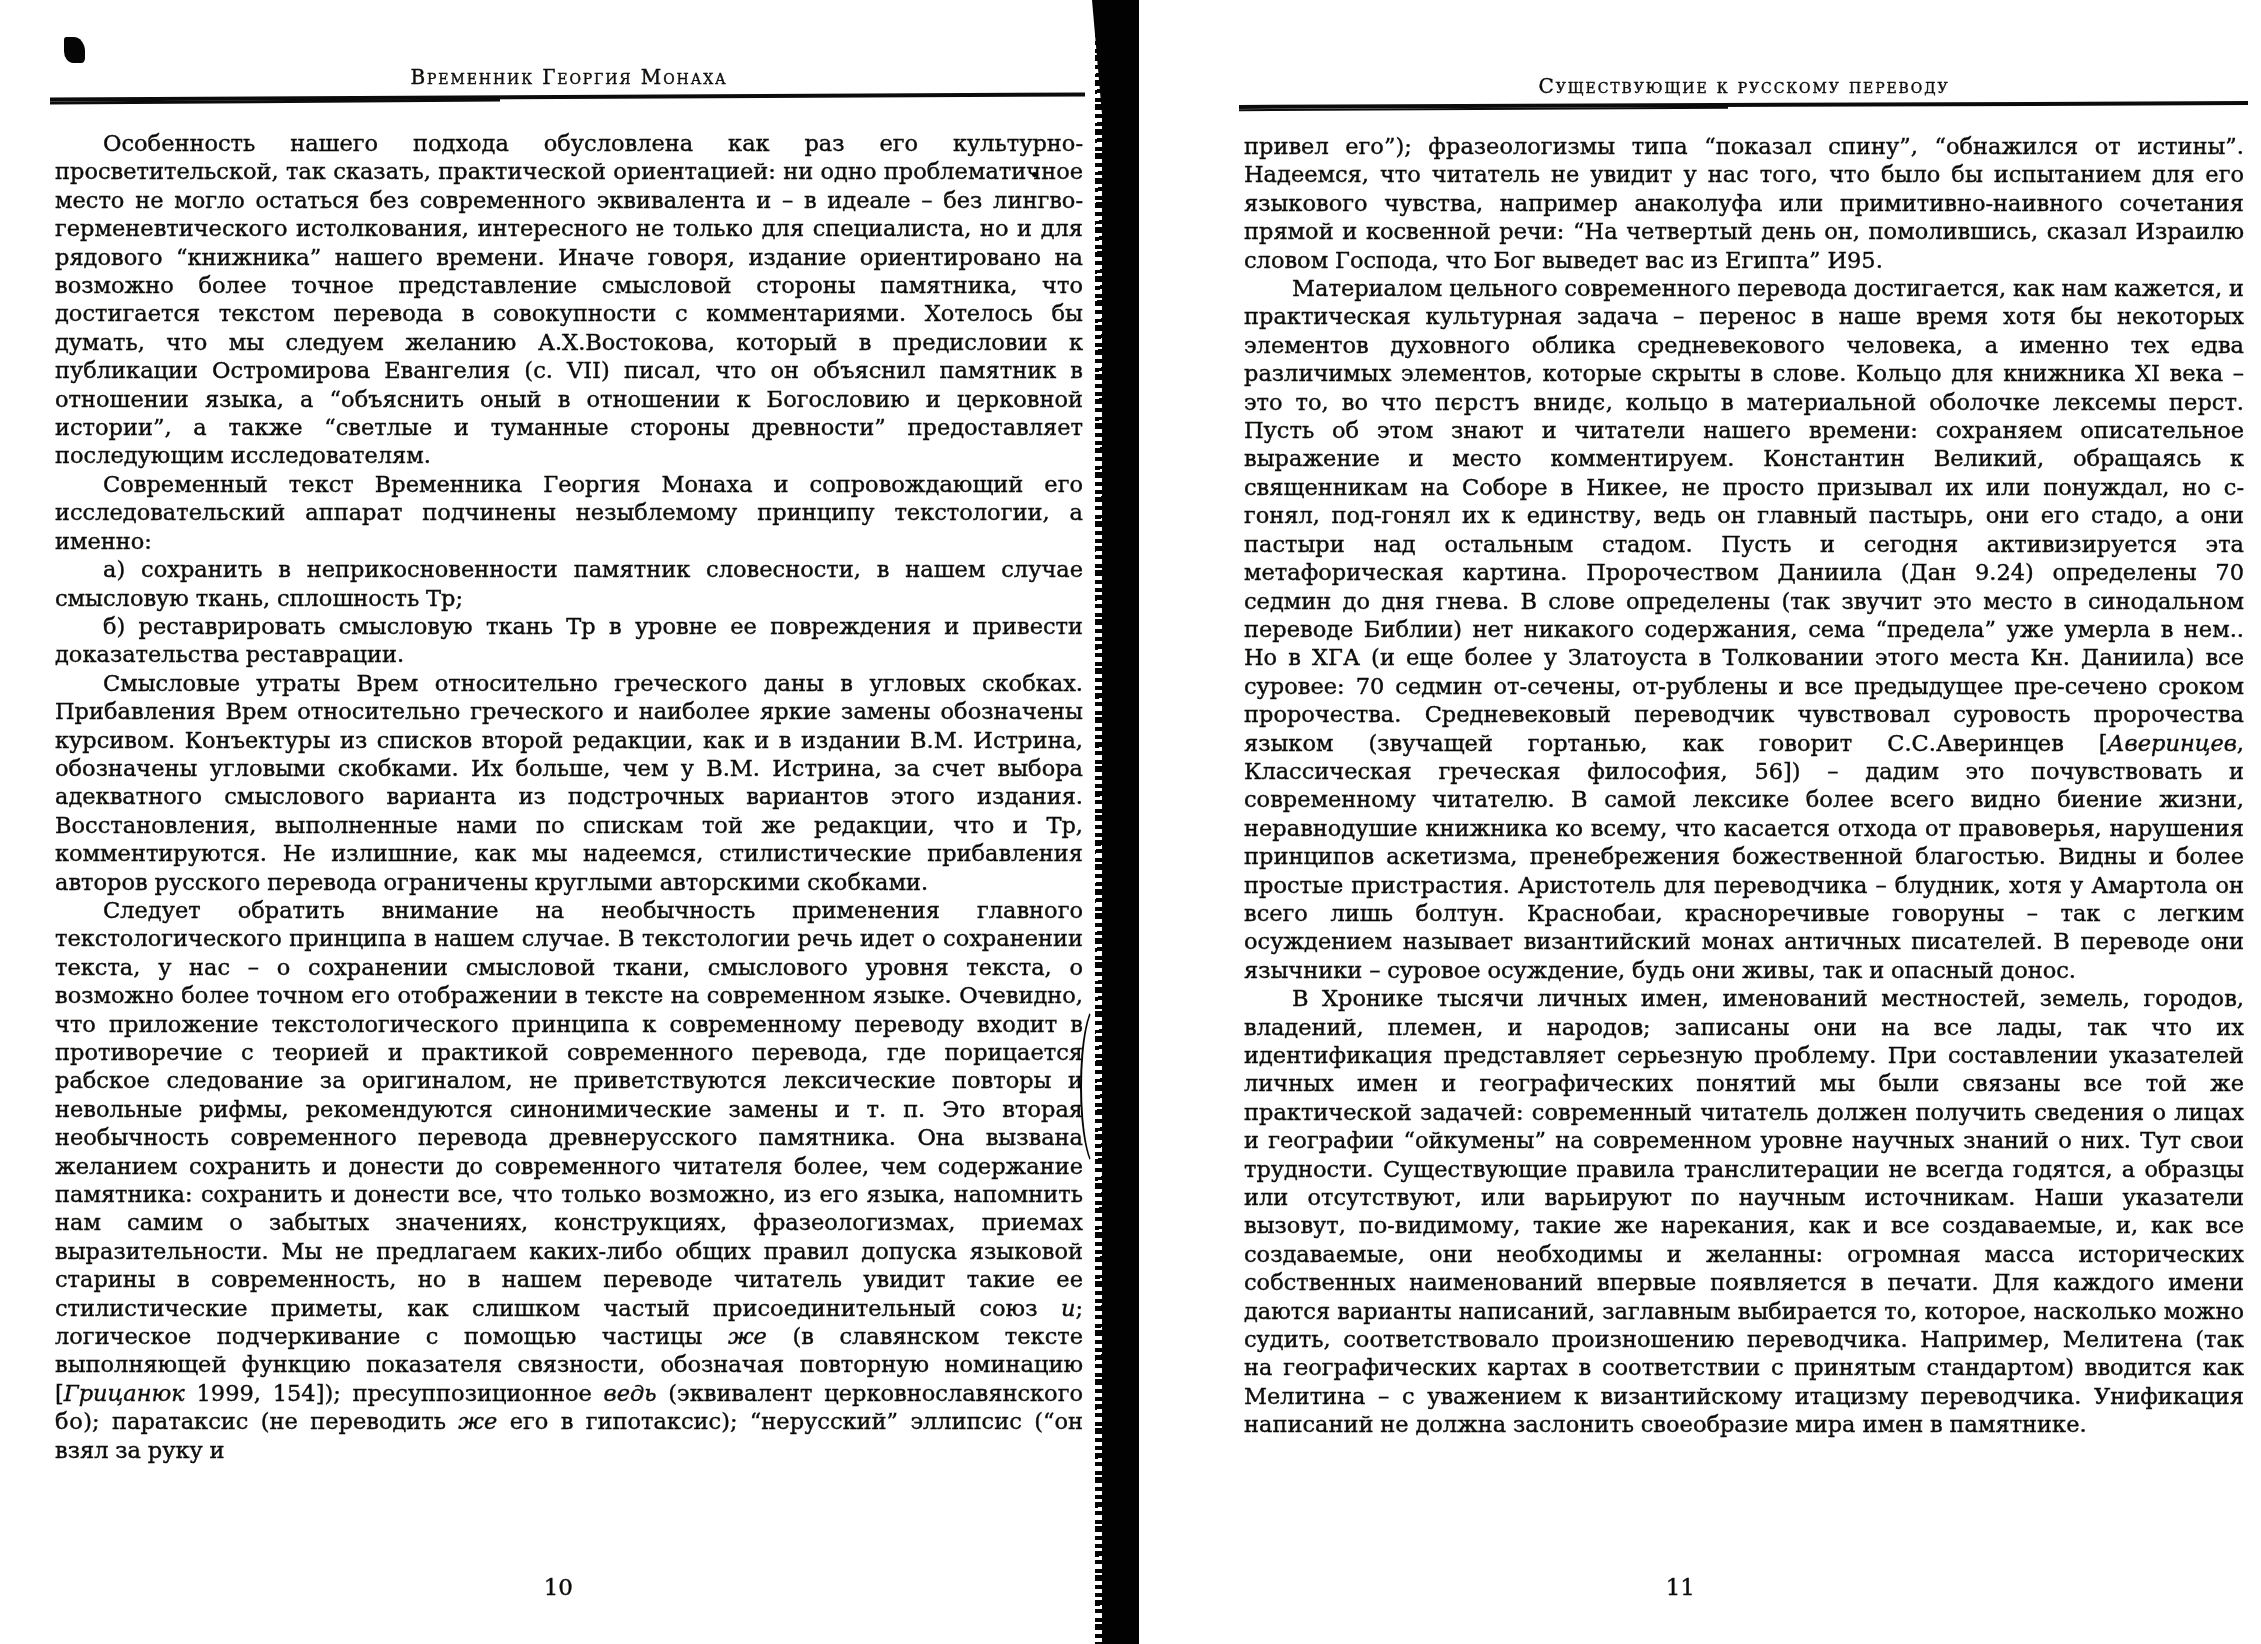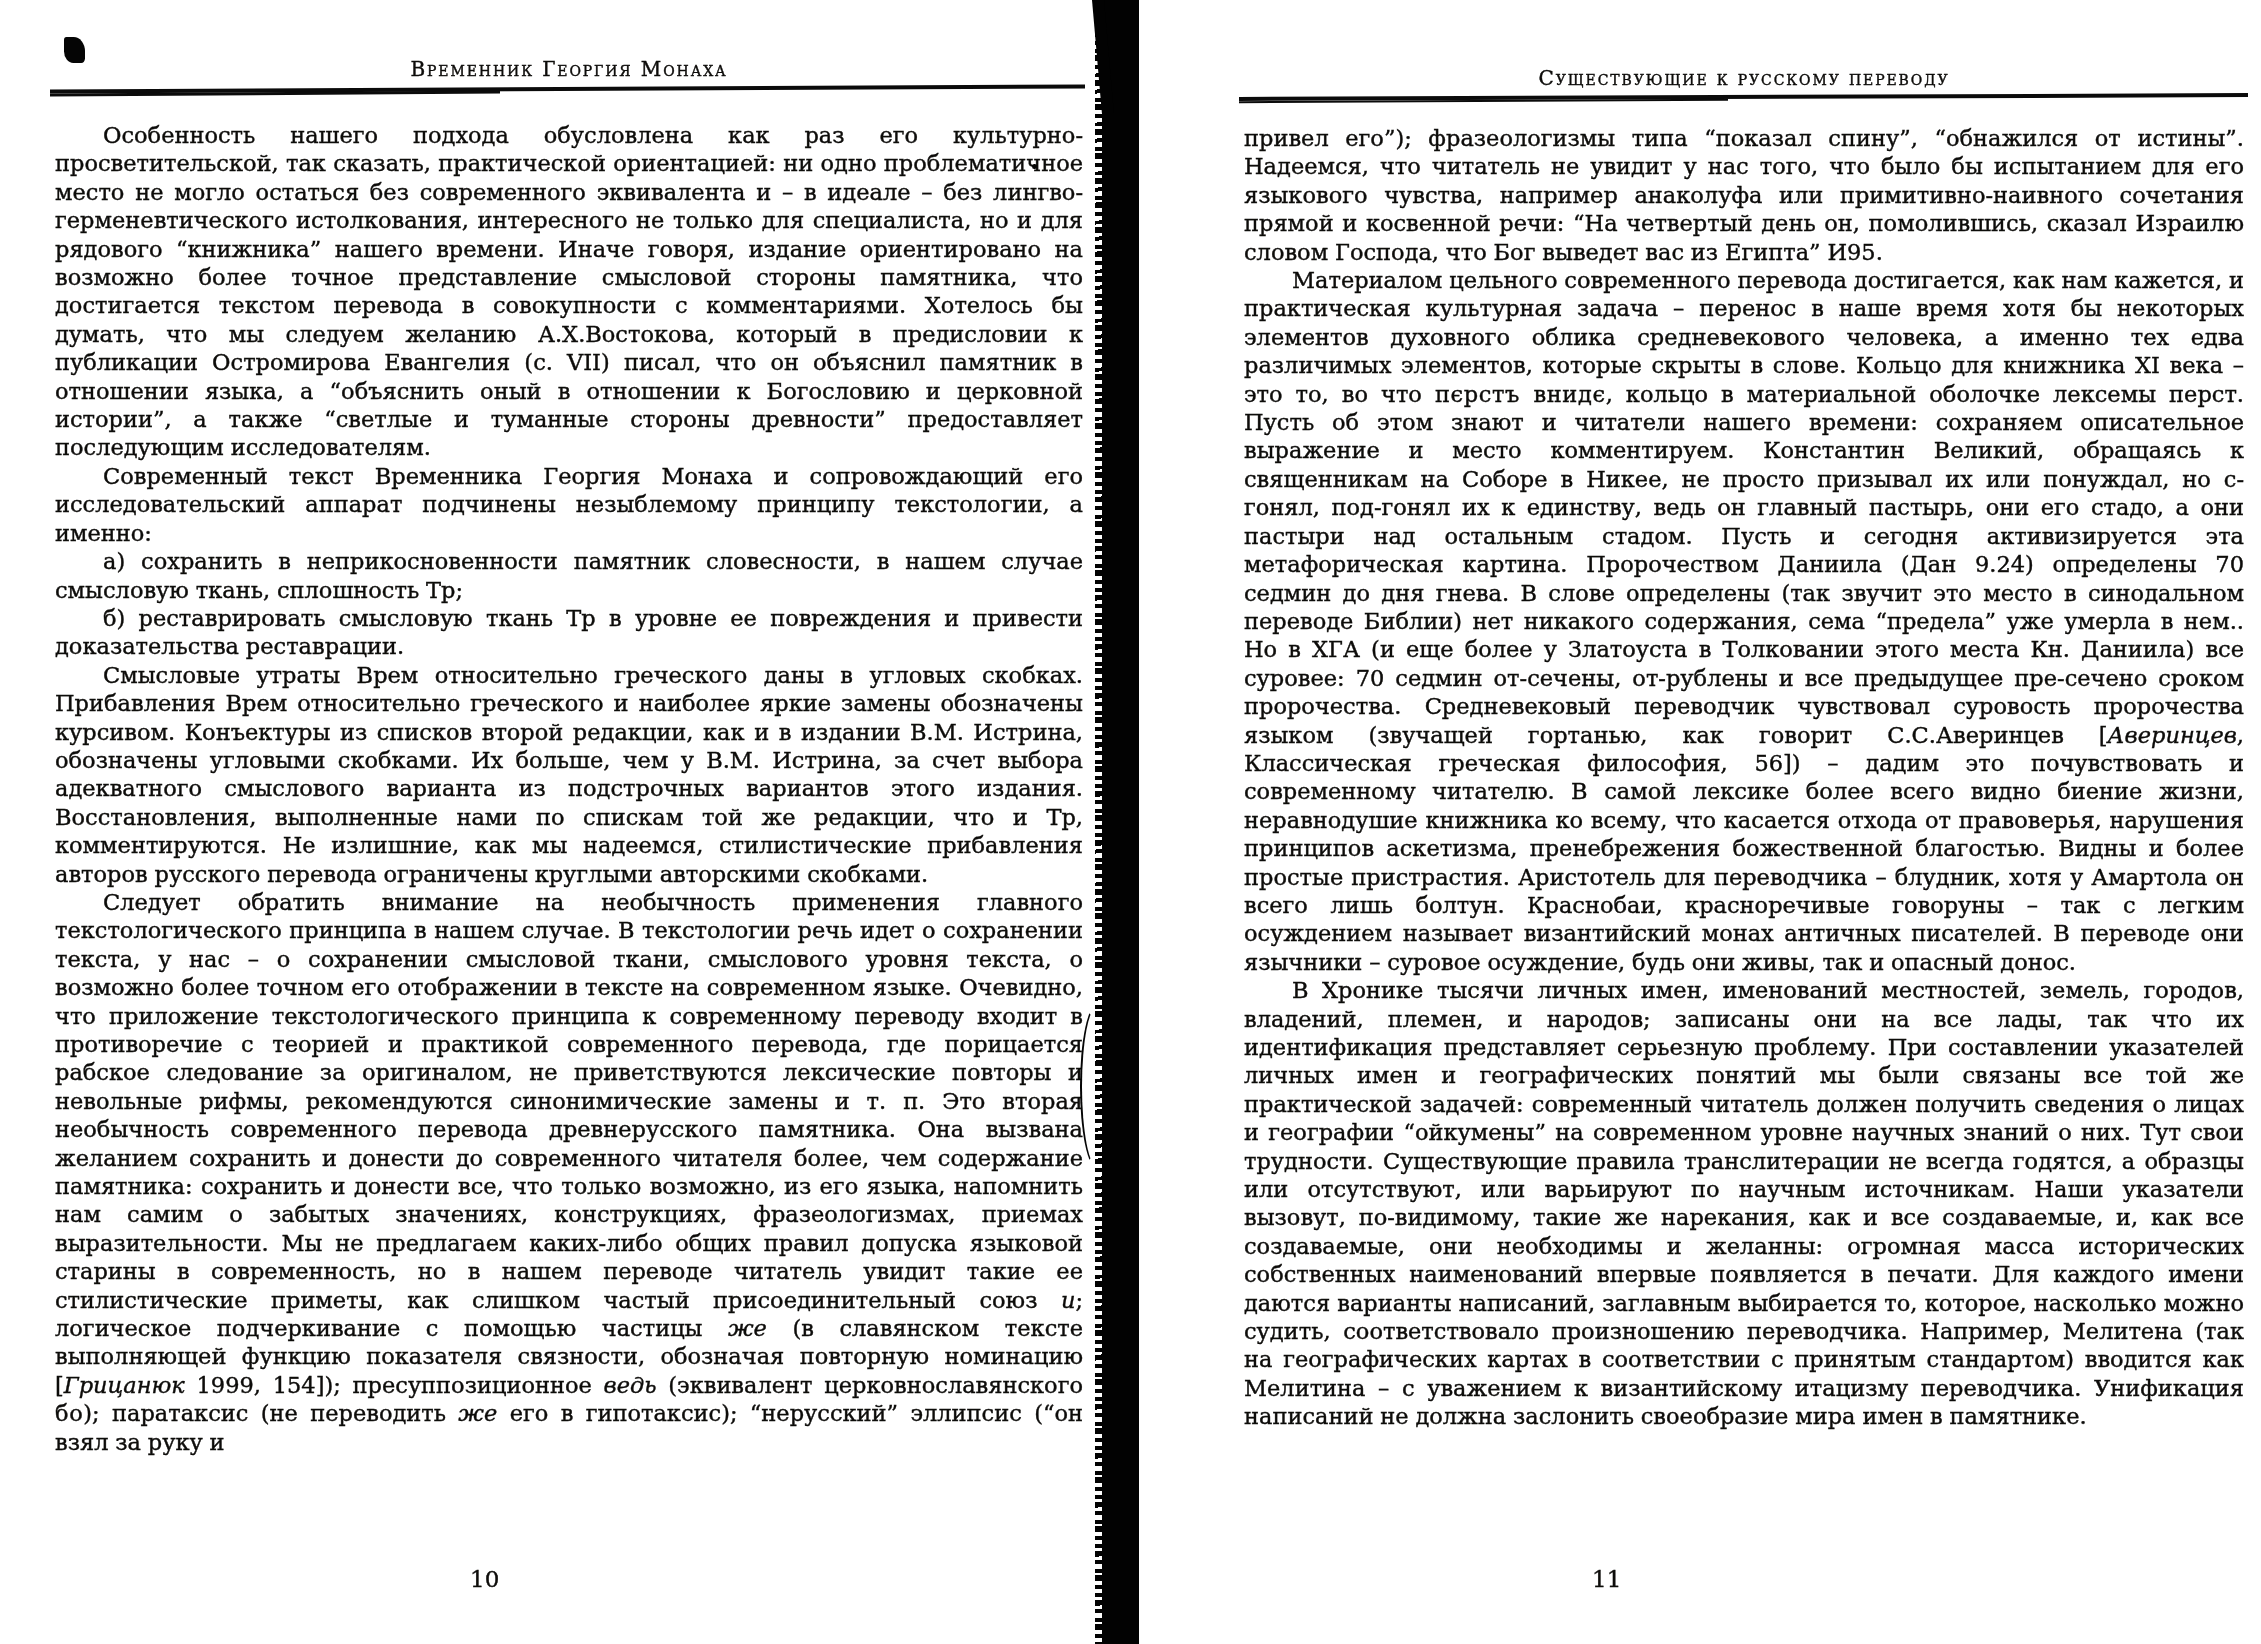--- a/index.html
+++ b/index.html
@@ -3,21 +3,21 @@
 <meta charset="utf-8">
 <style>
   html,body { margin:0; padding:0; background:#e8e8e8; }
   .scan {
     position:relative; width:2261px; height:1644px;
     background:#ffffff; overflow:hidden;
     color:#0d0c0a;
     font-family:"DejaVu Serif","Liberation Serif",serif;
     -webkit-text-stroke:0.4px #0d0c0a;
   }
-  .page { position:absolute; top:4px; height:1252px; }
+  .page { position:absolute; top:12px; height:1252px; }
   .page.left  { left:0;     width:1097px; }
   .page.right { left:1142px; width:1119px; }
 
   .running-head {
     position:absolute; text-align:center;
     font-variant:small-caps; letter-spacing:1.9px;
     font-size:20px; white-space:nowrap;
   }
   .page.left  .running-head { left:55px;  width:1028px; top:53px; }
   .page.right .running-head { left:102px; width:1000px; top:62px; }
@@ -34,21 +34,21 @@
     height:1380px; overflow:hidden;
     word-spacing:-0.3px;
   }
   .page.left  .textblock { left:55px;  top:117px; width:1028px; }
   .page.right .textblock { left:102px; top:120px; width:1000px; }
   .para { margin:0; text-align:justify; }
   .para.indent { text-indent:48px; }
   .para b { font-weight:normal; letter-spacing:0.6px; }
 
   .pagenum {
-    position:absolute; width:103px; text-align:left;
+    position:absolute; width:103px; text-align:right;
     font-size:23px; top:1562px;
   }
   .page.left  .pagenum { left:470px; }
   .page.right .pagenum { left:450px; }
 
   .binding { position:absolute; left:1102px; top:0; width:37px; height:1644px; background:#020202; }
   .binding::before {
     content:""; position:absolute; left:-10.3px; top:0; width:11.6px; height:113px;
     background:#020202; transform:skewX(5deg); transform-origin:top left;
   }

